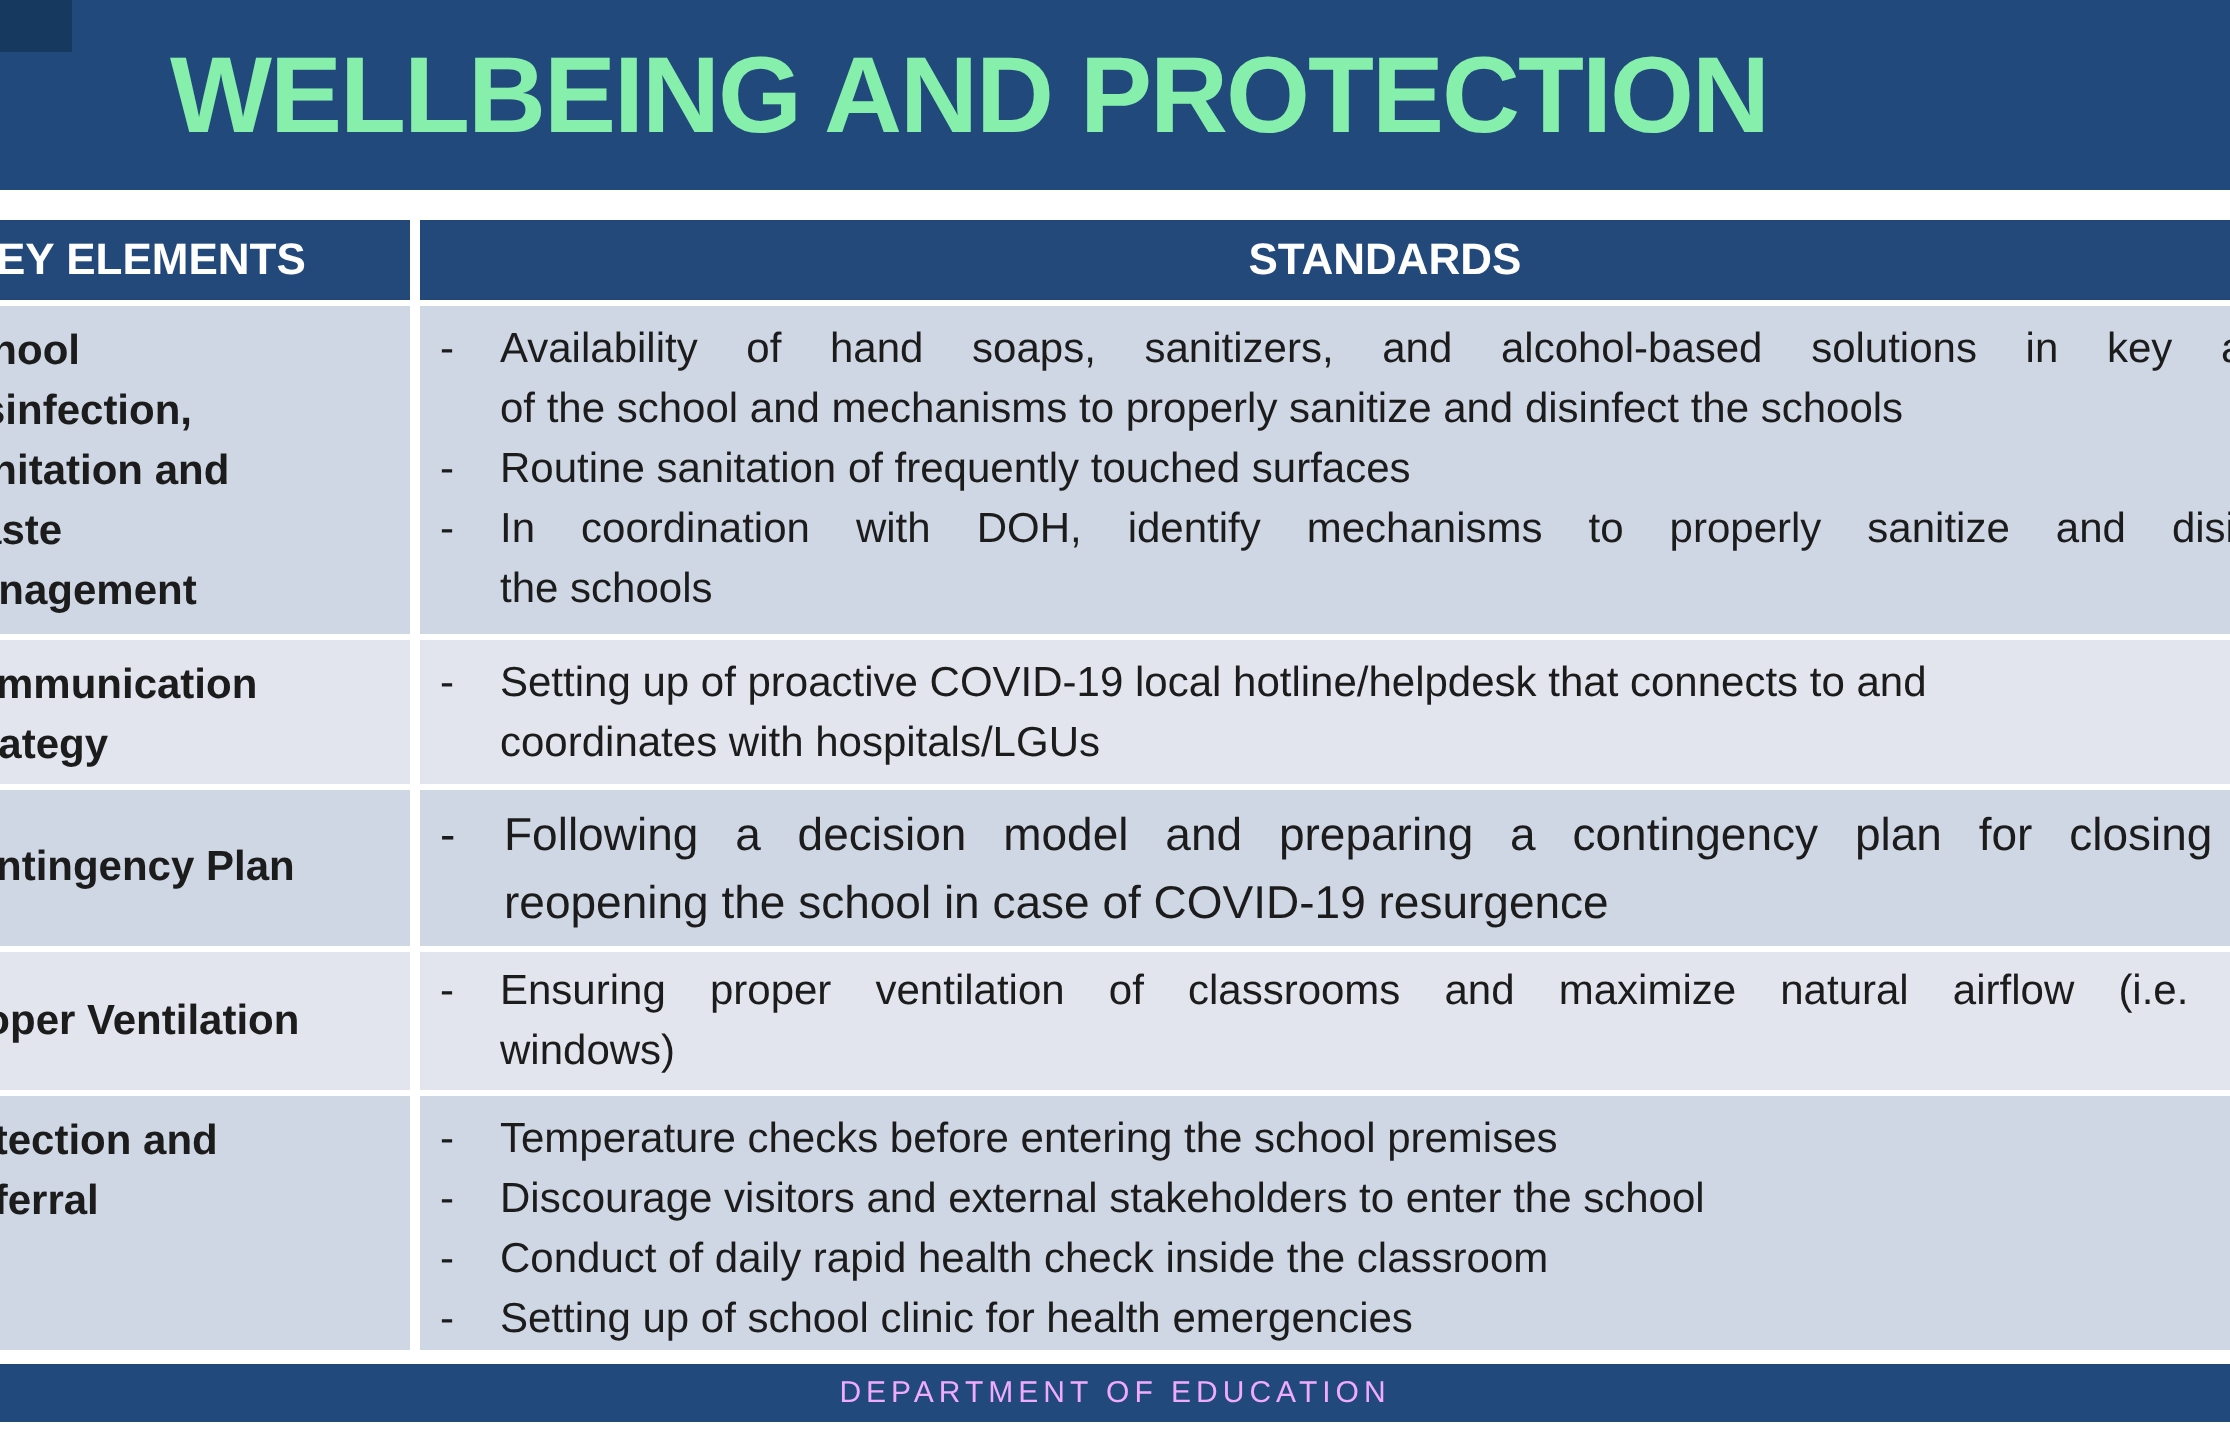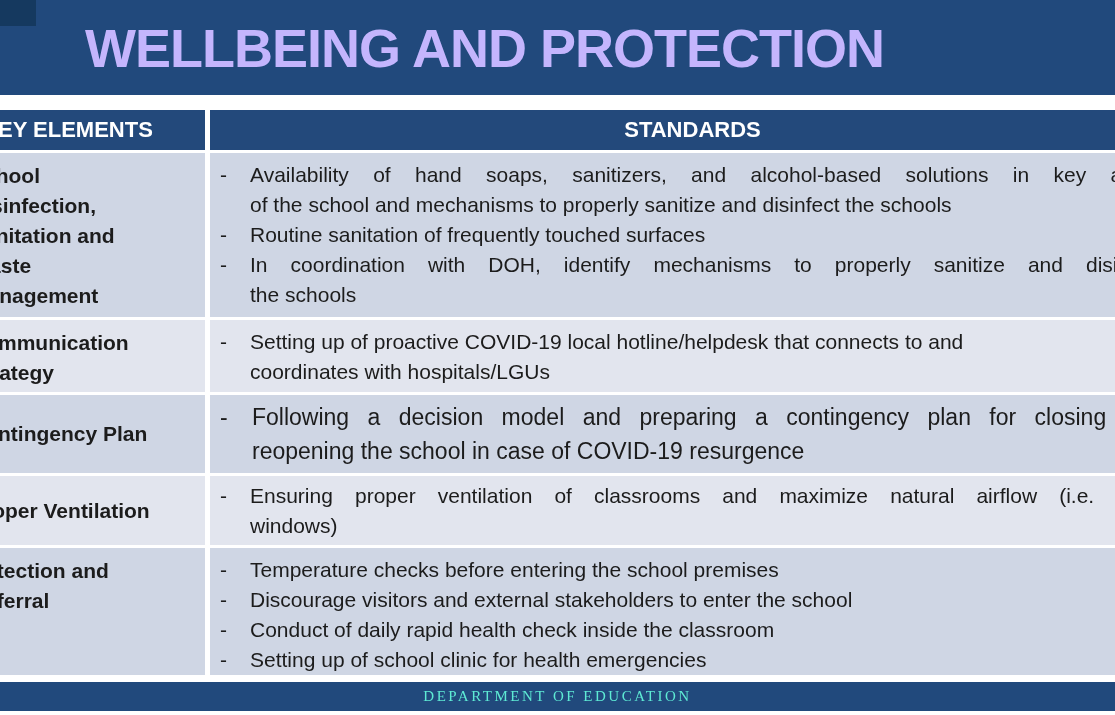--- a/index.html
+++ b/index.html
@@ -15,21 +15,21 @@
     position:absolute;left:0;top:0;width:1115px;height:95px;
     background:#21497C;
   }
   .corner-square{
     position:absolute;left:0;top:0;width:36px;height:26px;
     background:#15395F;
   }
   .slide-title{
     position:absolute;left:85px;top:0;height:95px;margin:0;
     display:flex;align-items:center;
-    color:#c4b5fd;font-size:54px;font-weight:bold;letter-spacing:-1px;
+    color:#86efac;font-size:54px;font-weight:bold;letter-spacing:-1px;
     white-space:nowrap;
   }
   
   .table-wrap{
     position:absolute;left:-70px;top:110px;width:1245px;
   }
   .trow{display:flex;box-sizing:border-box;}
   .thead{height:40px;background:#23497B;}
   .th{
     color:#ffffff;font-weight:bold;font-size:22px;
@@ -61,21 +61,21 @@
   .line{text-align:left;}
   .line.stretch{text-align:justify;text-align-last:justify;}
   
   .footer-gap{position:absolute;left:0;top:675px;width:1115px;height:7px;background:#ffffff;}
   .footer-band{
     position:absolute;left:0;top:682px;width:1115px;height:29px;
     background:#21497C;
     display:flex;align-items:center;justify-content:center;
   }
   .footer-text{
-    color:#5eead4;font-family:Liberation Serif, serif;
+    color:#f0abfc;font-family:Liberation Sans, sans-serif;
     font-size:15px;letter-spacing:2.5px;
   }
 </style>
 </head>
 <body>
 
 <div class="slide">
 
   <div class="title-band">
     <div class="corner-square"></div>

